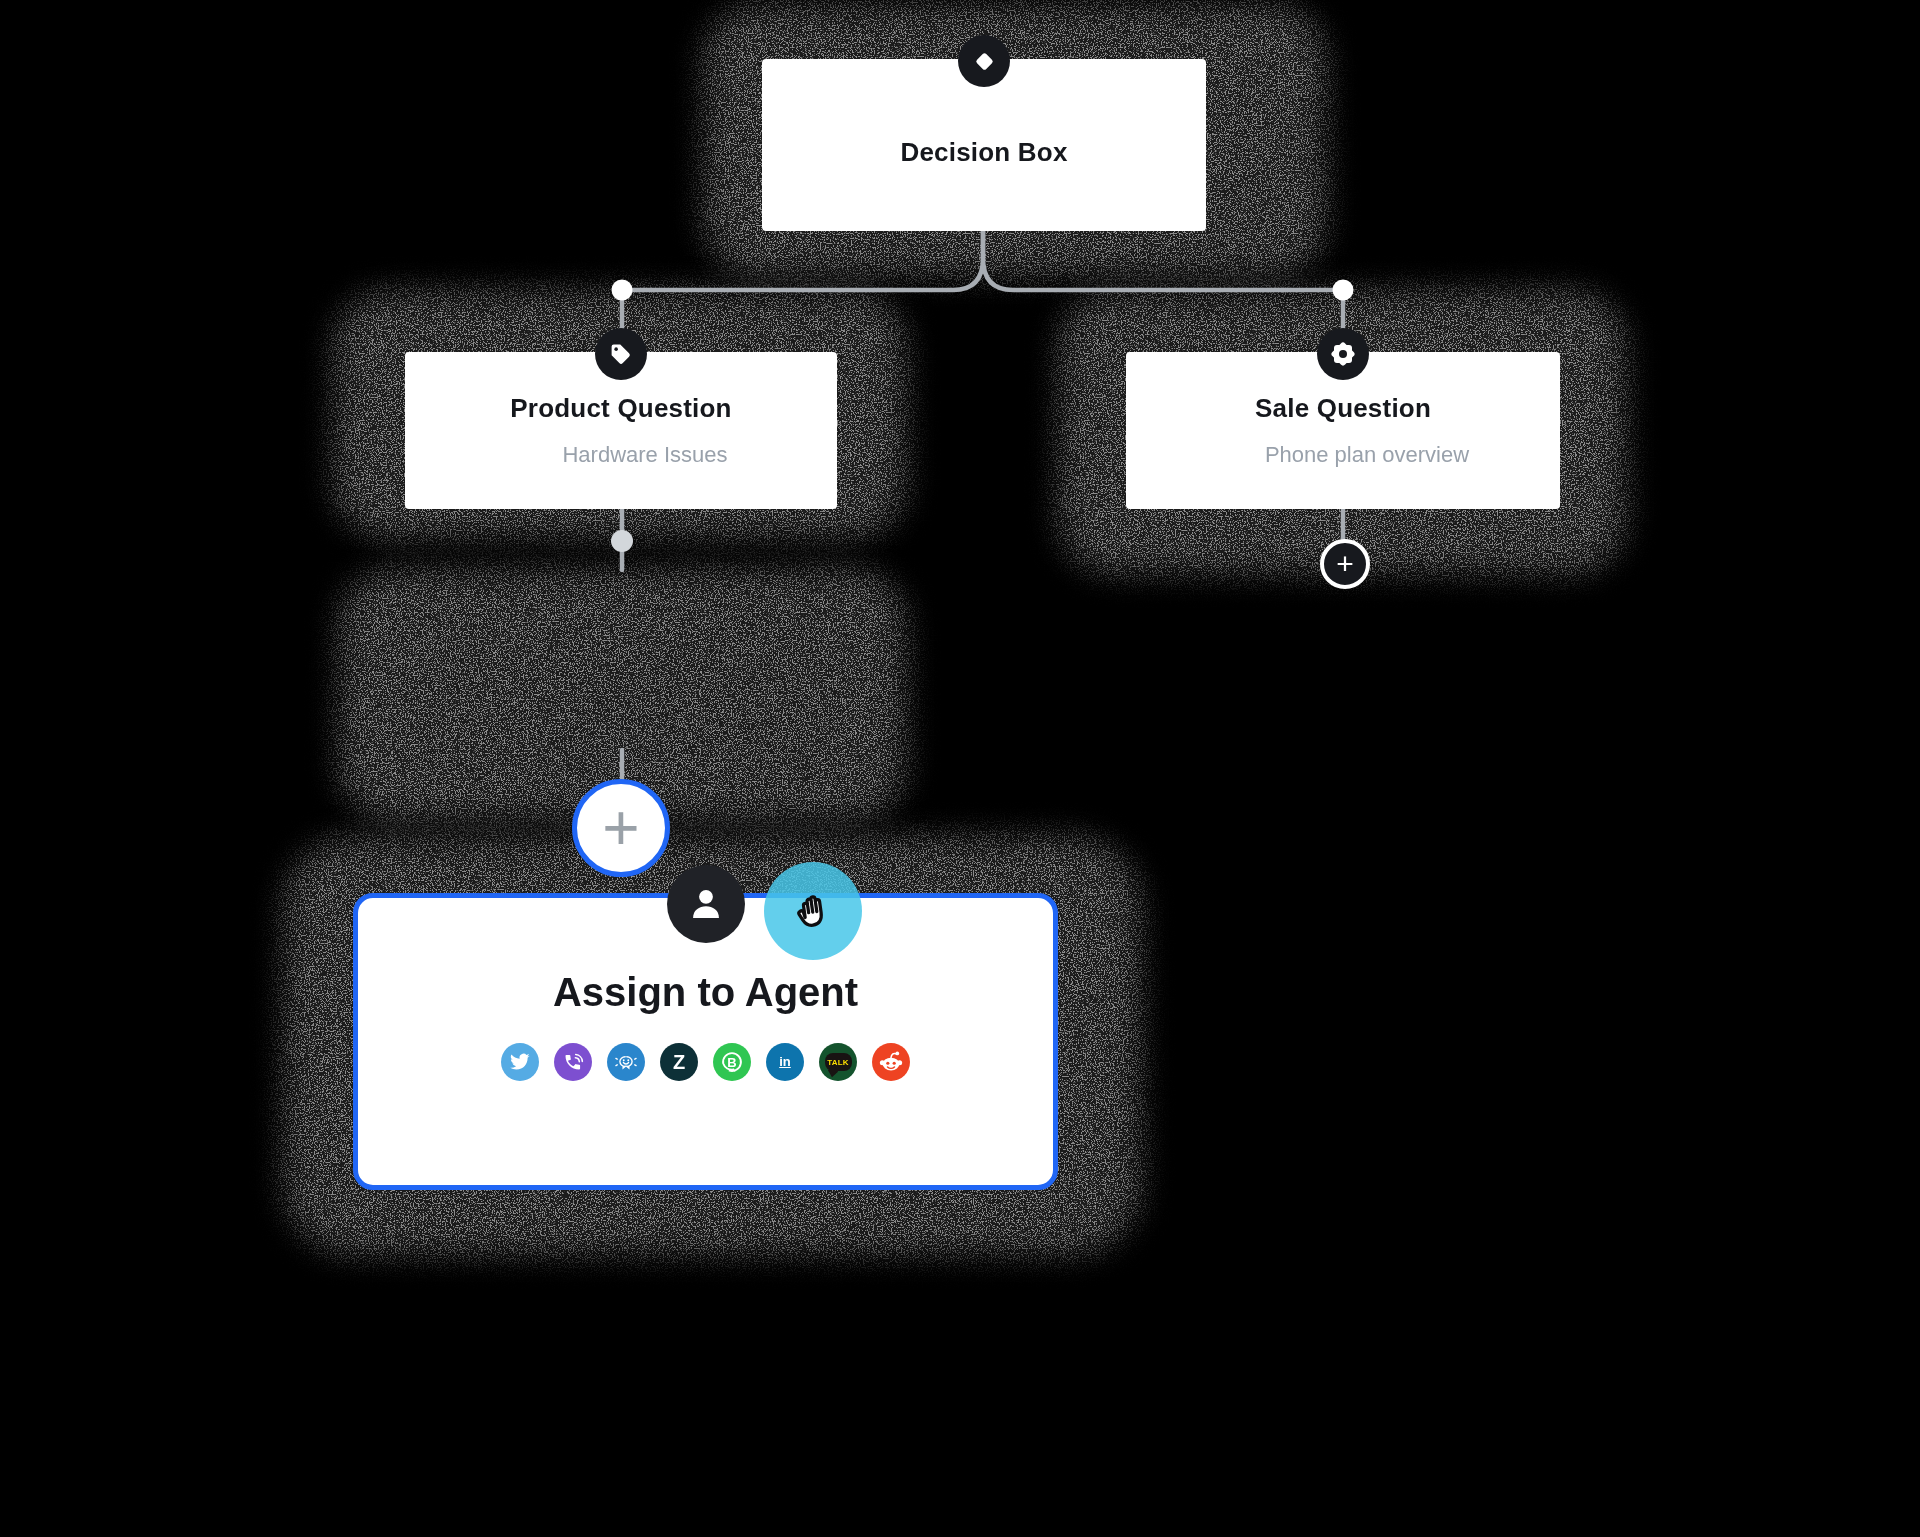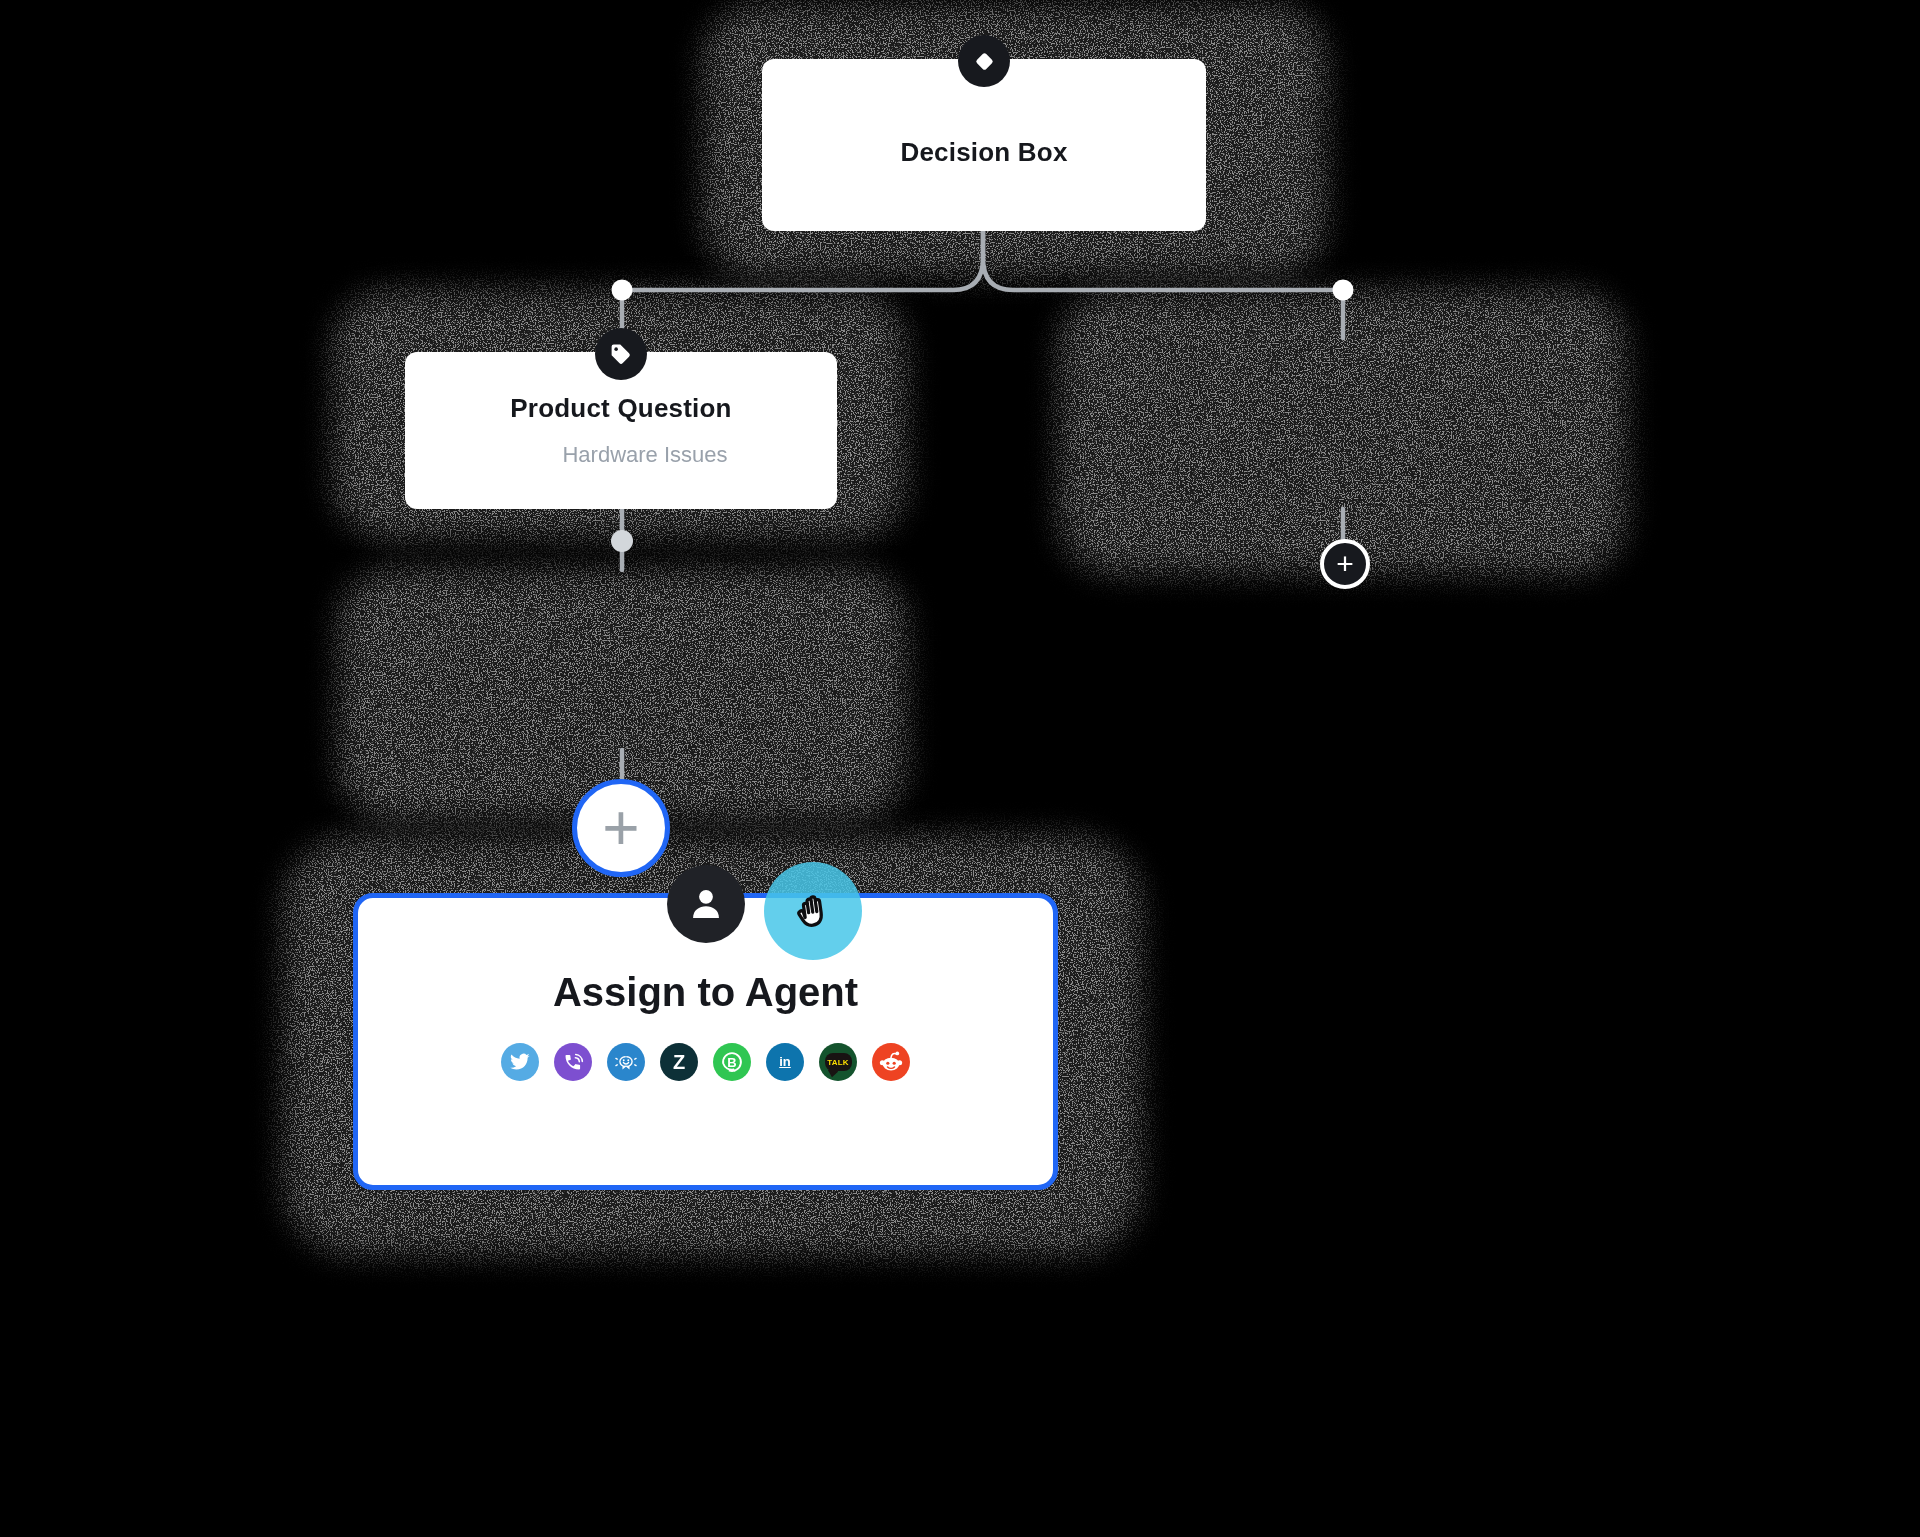--- a/index.html
+++ b/index.html
@@ -21,21 +21,21 @@
   body{background:var(--background);font-family:"Liberation Sans",sans-serif;}
   .canvas{position:relative;width:1920px;height:1537px;}
   svg{overflow:visible;display:block;}
   .blob{position:absolute;pointer-events:none;}
   .blob-rect{fill:var(--shadow-color);}
   .connectors{position:absolute;left:0;top:0;pointer-events:none;}
   .connectors path{fill:none;stroke:var(--connector-gray);stroke-width:4.5;stroke-linecap:round;}
   .port-dot{fill:#fff;}
   .mid-dot{fill:var(--mid-dot-gray);}
 
-  .node{position:absolute;background:var(--card-bg);border-radius:12px;
+  .node{position:absolute;background:var(--card-bg);border-radius:4px;
         display:flex;flex-direction:column;align-items:center;justify-content:center;gap:18px;}
   .node-badge{position:absolute;top:-24px;left:50%;transform:translateX(-50%);
         width:52px;height:52px;border-radius:50%;background:var(--icon-circle-bg);
         display:flex;align-items:center;justify-content:center;}
   .node-title{font-size:26px;font-weight:bold;color:var(--title-color);letter-spacing:.2px;}
   .node-sub{font-size:22px;color:var(--subtitle-color);margin-left:48px;}
   .decision-pad{padding-top:14px;}
 
   .mini-plus{position:absolute;transform:translate(-50%,-50%);width:50px;height:50px;border-radius:50%;
         background:var(--icon-circle-bg);border:4px solid #fff;color:#fff;cursor:pointer;
@@ -129,20 +129,34 @@
     <div class="node-badge">
       <svg width="30" height="30" viewBox="0 0 32 32">
         <path d="M6 8 a2.2 2.2 0 0 1 2.2-2.2 h7 l9.4 9.4 a2.6 2.6 0 0 1 0 3.7 l-6.7 6.7 a2.6 2.6 0 0 1-3.7 0 L6 17.2 z" fill="#fff"></path>
         <circle cx="10.8" cy="10.8" r="1.9" fill="#17191e"></circle>
       </svg>
     </div>
     <div class="node-title">Product Question</div>
     <div class="node-sub">Hardware Issues</div>
   </div>
 
+  <div class="node" style="left:1126px;top:352px;width:434px;height:157px">
+    <div class="node-badge">
+      <svg width="32" height="32" viewBox="0 0 32 32">
+        <g fill="#fff">
+          <rect x="7" y="7" width="18" height="18" rx="3"></rect>
+          <rect x="7" y="7" width="18" height="18" rx="3" transform="rotate(45 16 16)"></rect>
+          <circle cx="16" cy="16" r="9"></circle>
+        </g>
+        <circle cx="16" cy="16" r="4" fill="#17191e"></circle>
+      </svg>
+    </div>
+    <div class="node-title">Sale Question</div>
+    <div class="node-sub">Phone plan overview</div>
+  </div>
 
   <button class="mini-plus" style="left:1345px;top:564px">
     <span>+</span>
   </button>
 
 
   <button class="big-plus" style="left:621px;top:828px">
     <span>+</span>
   </button>
 

